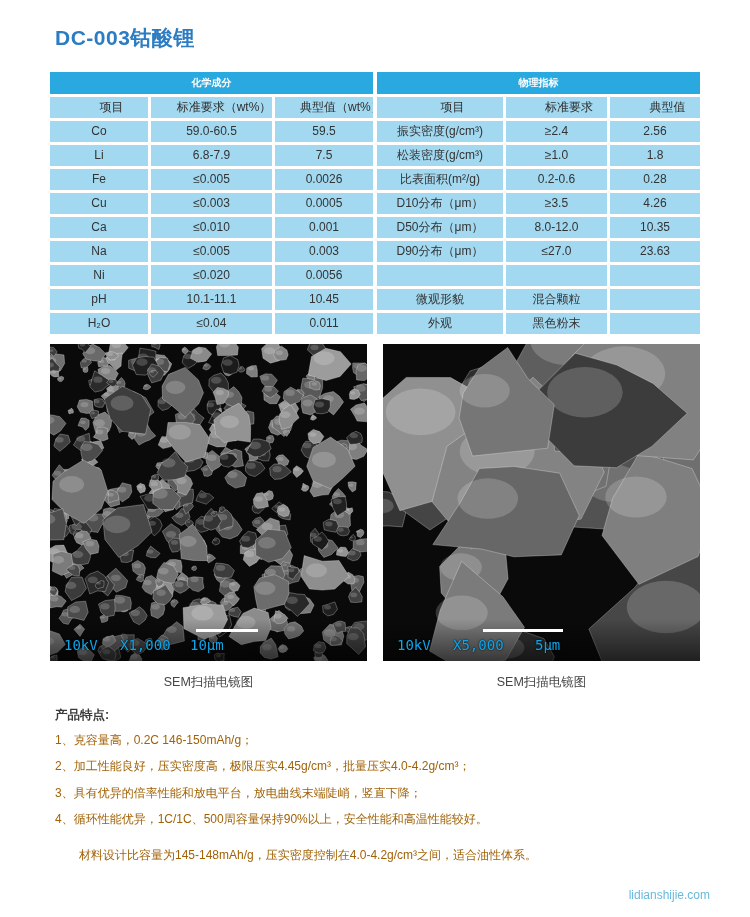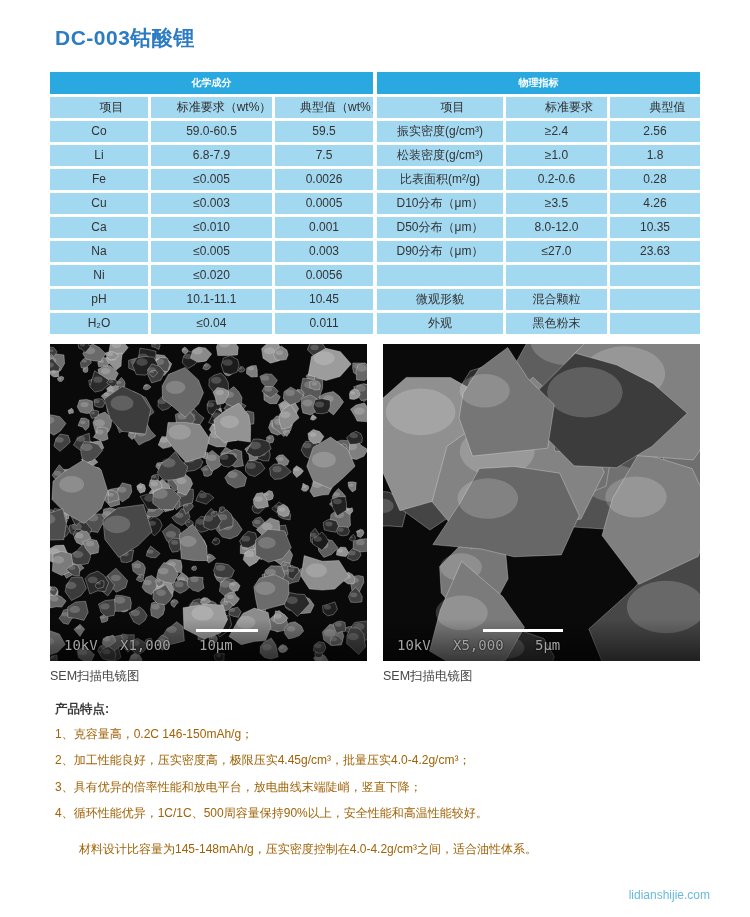--- a/index.html
+++ b/index.html
@@ -18,28 +18,28 @@
         font-size:12px;color:#333;overflow:hidden;white-space:nowrap;}
   .cell.th{font-size:12px;color:#2f2f2f;padding-left:25px;}
 
   
   .sem-row{display:flex;gap:16px;margin:10px 0 0 50px;}
   .sem-fig{width:317px;}
   .sem-frame{position:relative;width:317px;height:317px;background:#000;overflow:hidden;}
   .sem-frame svg{position:absolute;left:0;top:0;}
   .sem-shade{position:absolute;left:0;right:0;bottom:0;height:42px;
              background:linear-gradient(transparent,rgba(0,0,0,0.55));}
-  .sem-label span{position:absolute;bottom:8px;color:#a3a3a3;
+  .sem-label span{position:absolute;bottom:8px;color:#0ea5e9;
                   font-family:"DejaVu Sans Mono","Liberation Mono",monospace;
                   font-size:14px;text-shadow:0 0 2px #000;}
   .scalebar{position:absolute;height:3px;background:#fff;bottom:29px;}
   .sb-left{left:146px;width:62px;}
   .sb-right{left:100px;width:80px;}
-  .l-kv{left:14px;} .l-mag{left:70px;} .l-scale-left{left:149px;text-align:right;} .l-scale-right{left:152px;}
-  .sem-caption{font-size:12.5px;color:#454545;margin-top:7px;}
+  .l-kv{left:14px;} .l-mag{left:70px;} .l-scale-left{left:140px;text-align:right;} .l-scale-right{left:152px;}
+  .sem-caption{text-align:center;font-size:12.5px;color:#454545;margin-top:13px;}
 
   
   .section{margin:16px 40px 0 55px;}
   .section-heading{font-size:12.5px;font-weight:bold;color:#3a3a3a;margin:13px 0 8px;}
   .section p{font-size:12px;color:#a16207;margin:0 0 9px;line-height:1.45;}
   p.indent{text-indent:2em;line-height:1.75;margin:0 0 4px;}
 
   .watermark{position:absolute;right:40px;bottom:15px;font-size:12px;color:#68badd;}
 </style>
 </head>

